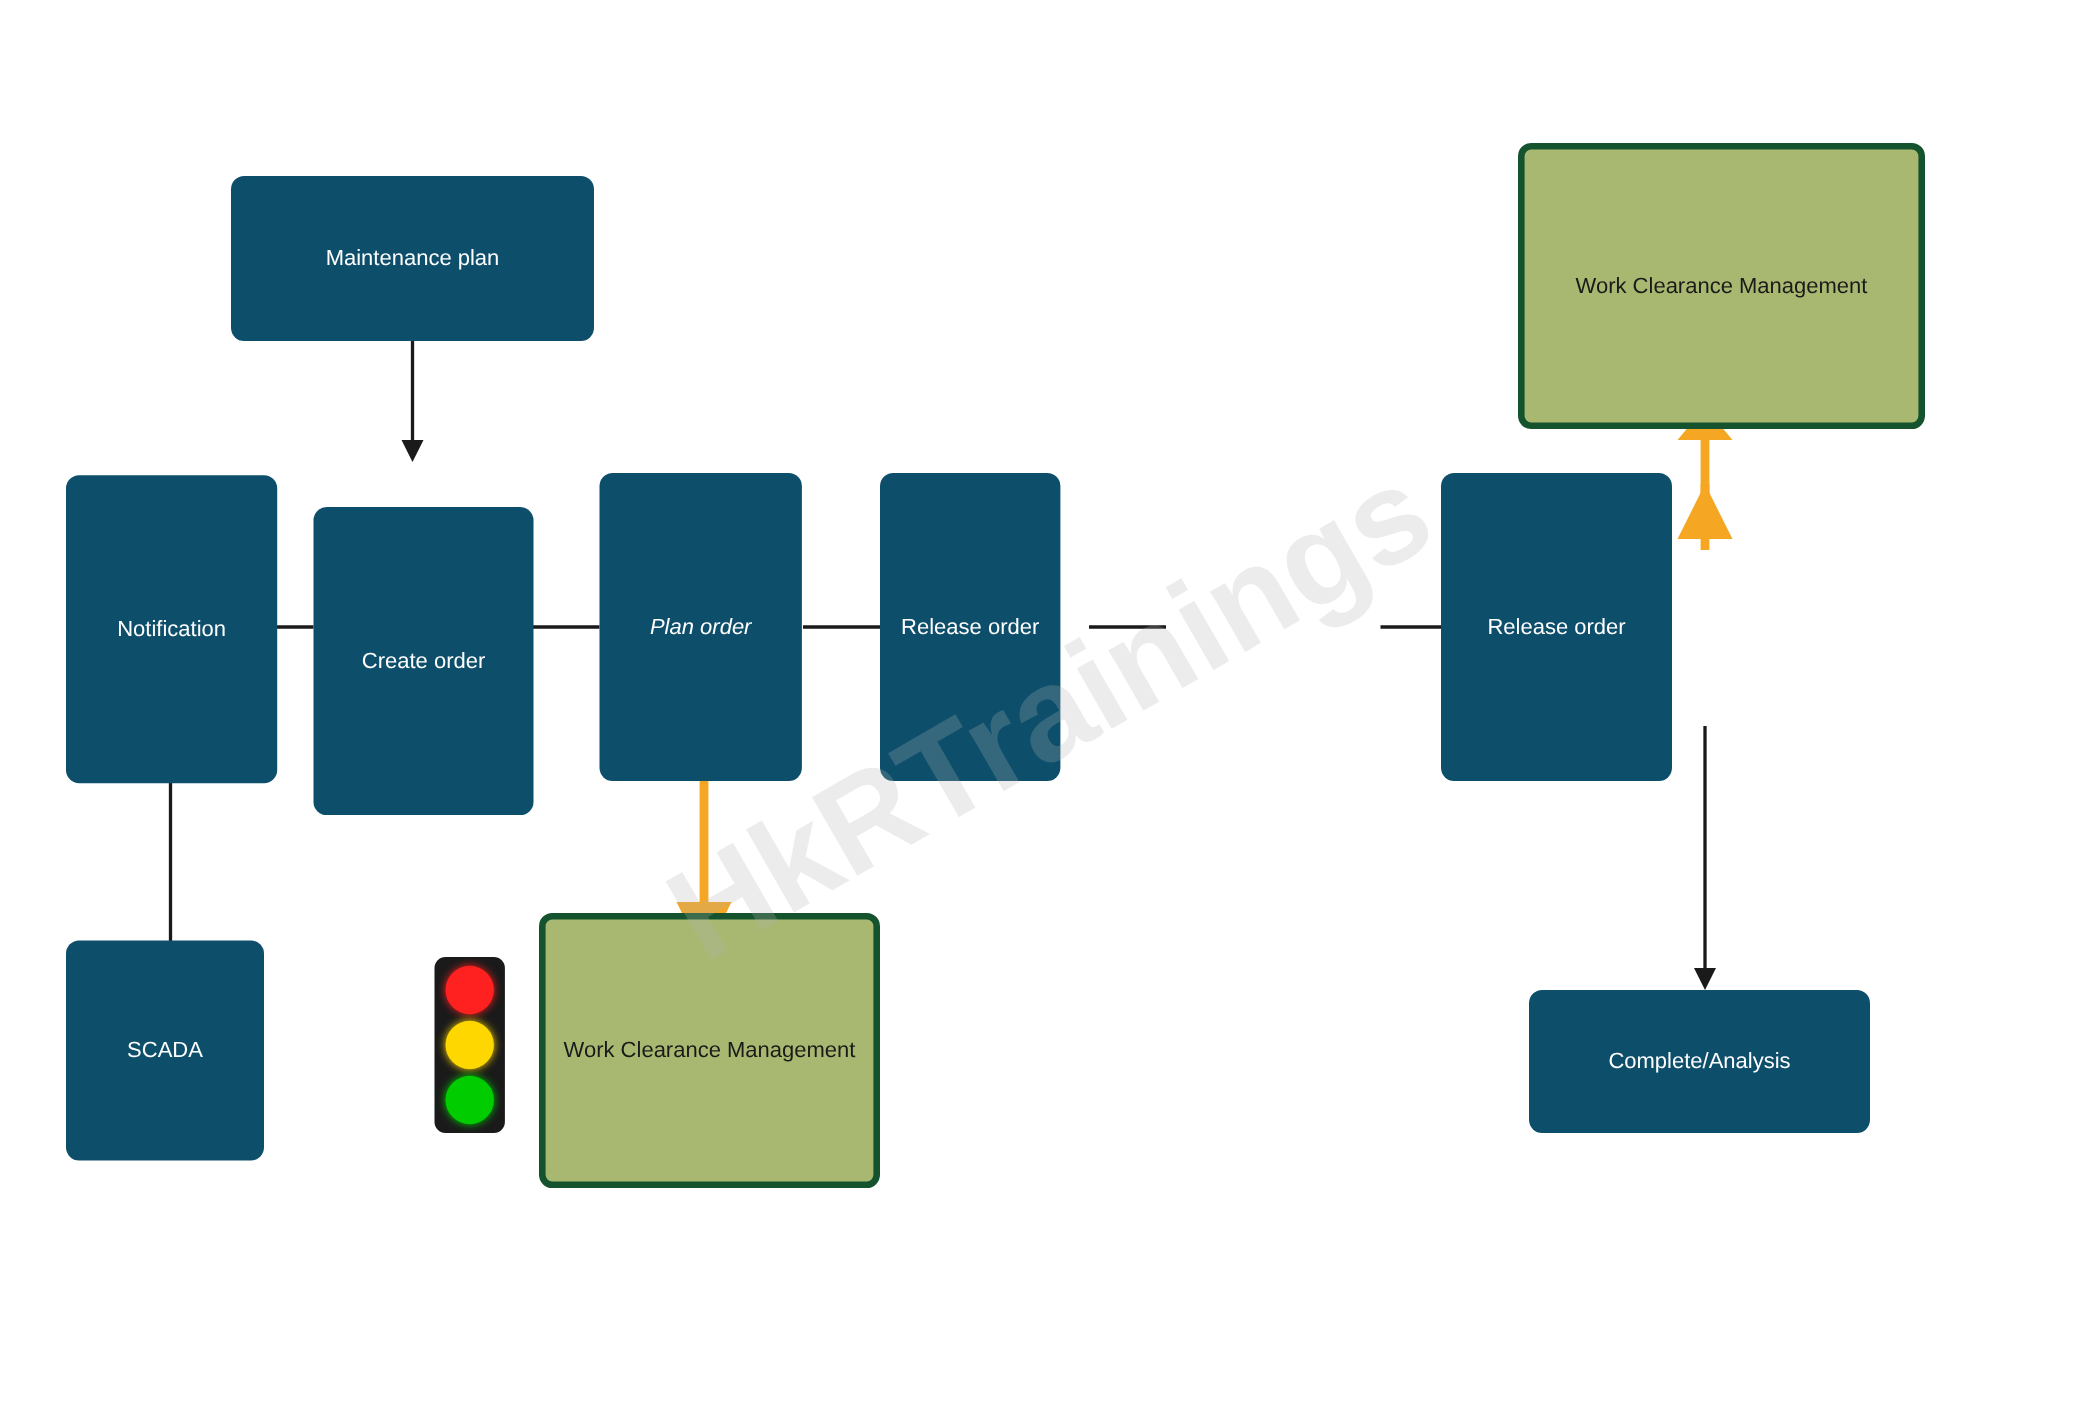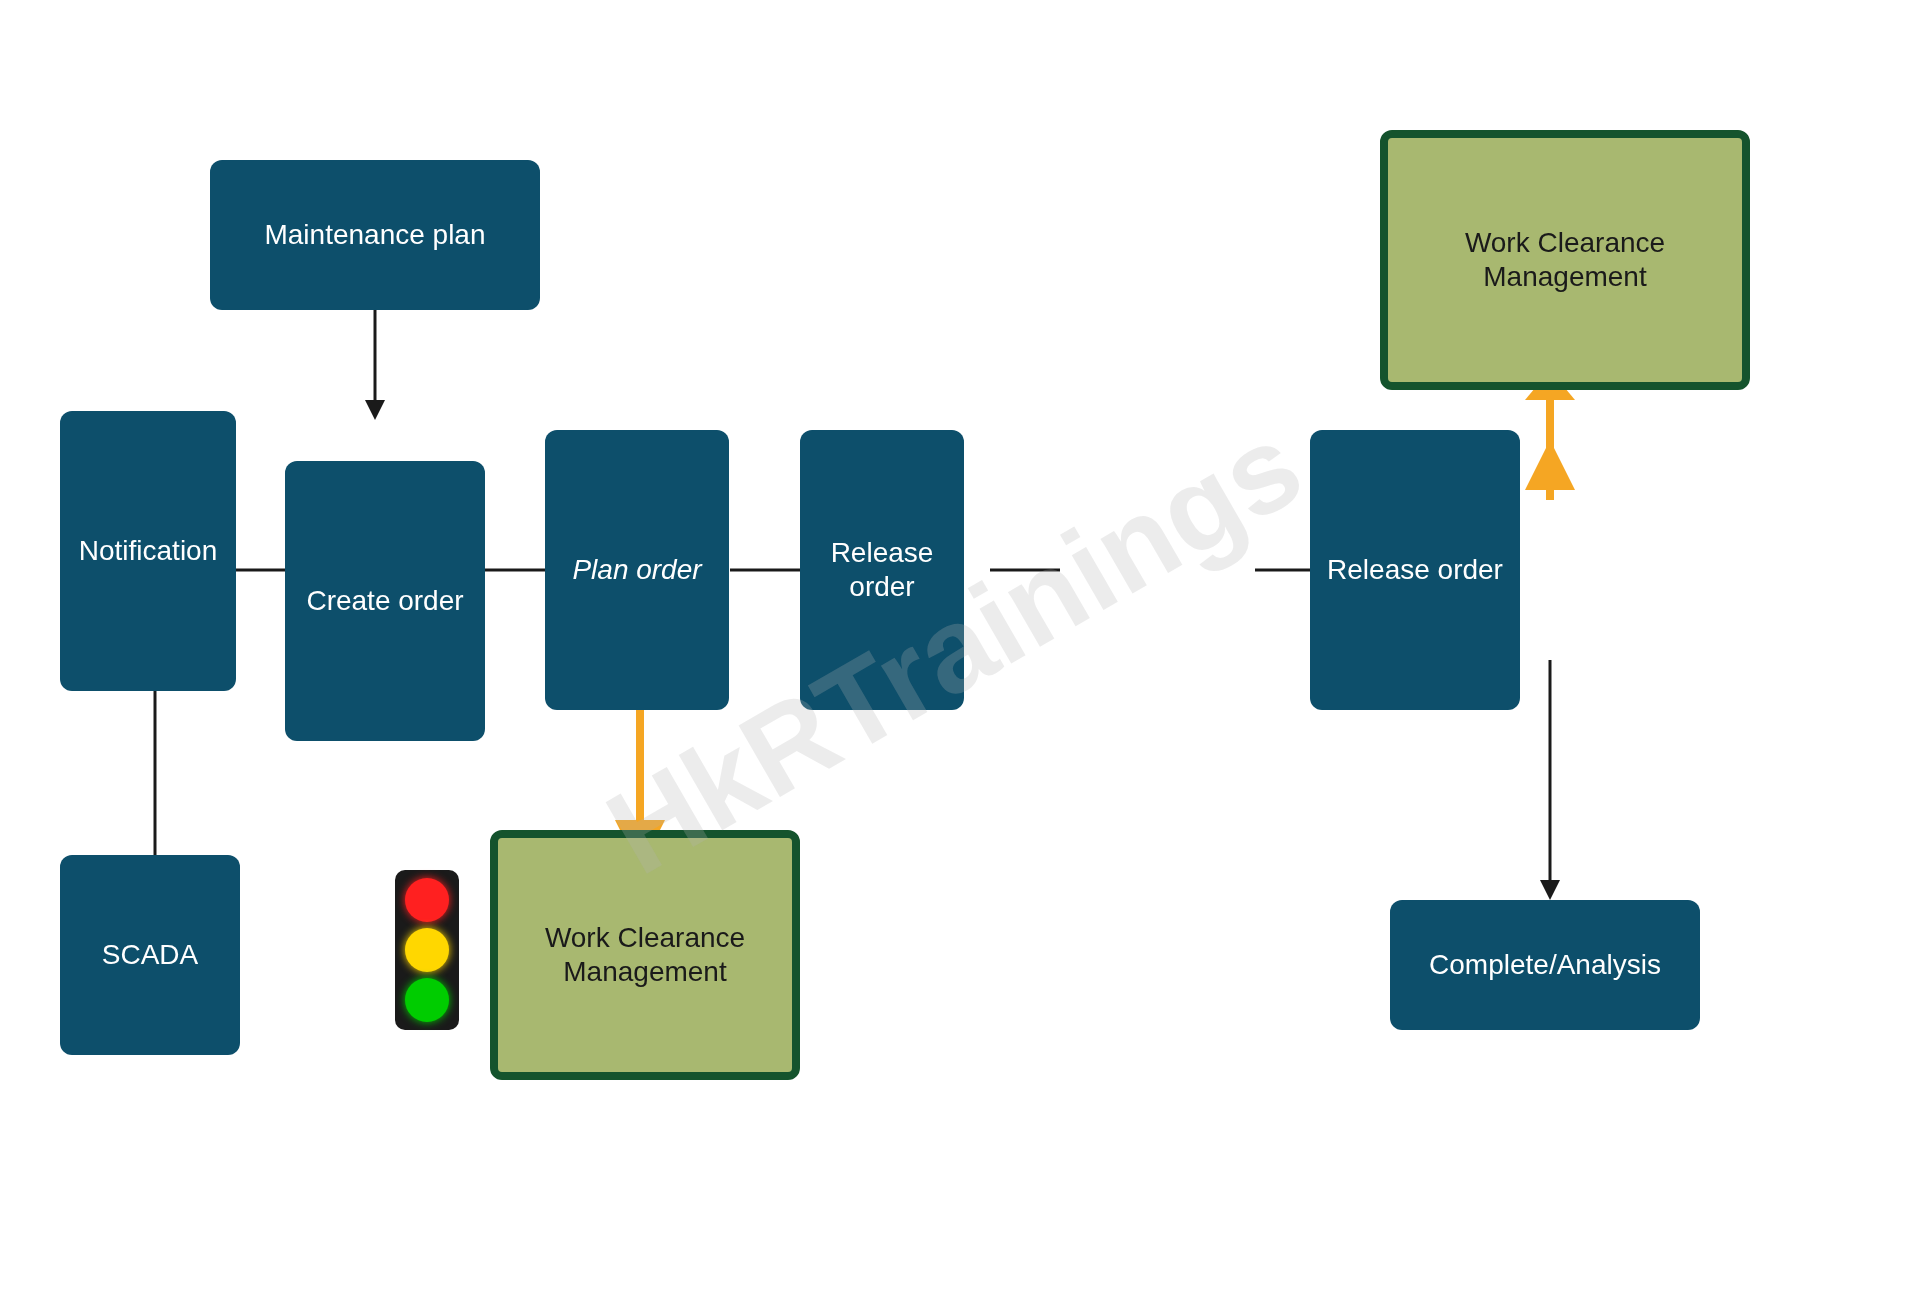--- a/index.html
+++ b/index.html
@@ -36,34 +36,34 @@
     }
 
     
     .box {
       position: absolute;
       border-radius: 12px;
       display: flex;
       align-items: center;
       justify-content: center;
       text-align: center;
-      font-size: 28px;
+      font-size: 20px;
       font-weight: 500;
       line-height: 1.2;
     }
 
     .box-dark {
       background-color: #0d4f6b;
       color: #ffffff;
     }
 
     .box-green {
       background-color: #a8b870;
       color: #1a1a1a;
-      border: 8px solid #14532d;
+      border: 6px solid #14532d;
     }
 
     
     .svg-layer {
       position: absolute;
       top: 0; left: 0;
       width: 1908px;
       height: 1295px;
       pointer-events: none;
     }
@@ -123,21 +123,21 @@
 
     <line x1="1550" y1="470" x2="1550" y2="395" stroke="#f5a623" stroke-width="8"></line>
     <polygon points="1550,370 1525,400 1575,400" fill="#f5a623"></polygon>
 
     <line x1="1550" y1="660" x2="1550" y2="880" stroke="#1a1a1a" stroke-width="3"></line>
     <polygon points="1550,900 1540,880 1560,880" fill="#1a1a1a"></polygon>
   </svg>
 
   <div class="box box-dark" style="left:210px; top:160px; width:330px; height:150px;">Maintenance plan</div>
 
-  <div class="box box-dark" style="left:60px; top:411px; width:176px; height:280px;">Notification</div>
+  <div class="box box-dark" style="left:60px; top:432px; width:192px; height:280px;">Notification</div>
 
   <div class="box box-dark" style="left:285px; top:430px; width:200px; height:280px;margin-top:31px;">Create order</div>
 
   <div class="box box-dark" style="left:545px; top:430px; width:184px; height:280px;font-style:italic;">Plan order</div>
 
   <div class="box box-dark" style="left:800px; top:430px; width:164px; height:280px;">Release order</div>
 
 
   <div class="box box-dark" style="left:1310px; top:430px; width:210px; height:280px;">Release order</div>
 

